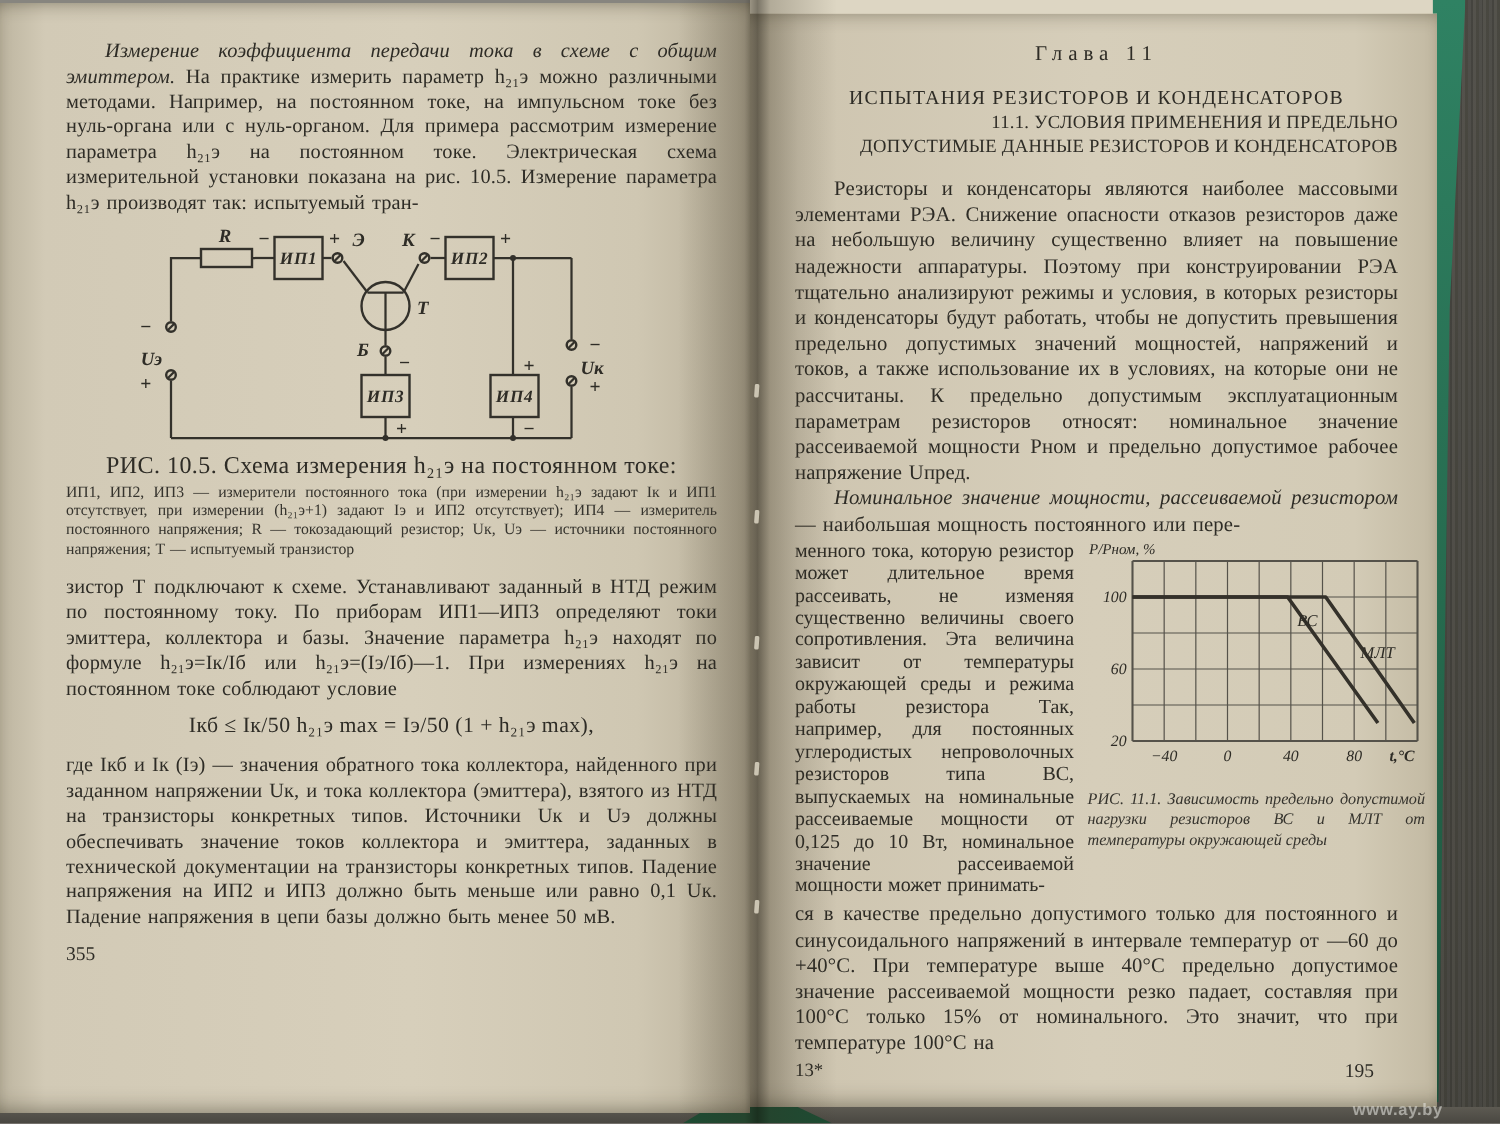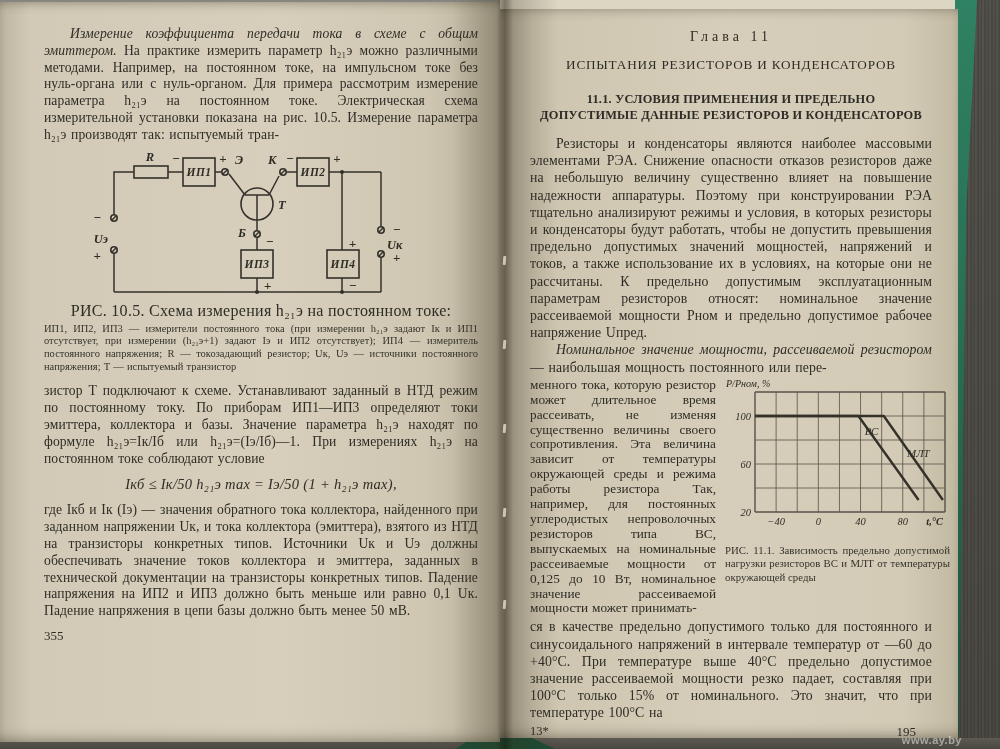--- a/index.html
+++ b/index.html
@@ -41,31 +41,31 @@
   .circuit .wire{stroke:#33312b;stroke-width:1.5;fill:none;}
   .circuit .boxr{stroke:#33312b;stroke-width:1.6;fill:none;}
   .circuit text{font-family:"Liberation Serif",serif;font-style:italic;fill:#2e2c26;font-size:11.5px;}
   .circuit .blabel{font-weight:bold;font-size:11.5px;letter-spacing:.4px;text-anchor:middle;}
   .circuit .nlabel{font-weight:bold;font-size:12.5px;}
   .circuit .sign{font-style:normal;font-size:13px;font-weight:bold;}
   .circuit .dot{fill:#33312b;}
 
   .cap-title{font-size:16px;text-align:center;margin-top:4px;letter-spacing:.3px;}
   .cap-body{font-size:10.5px;line-height:12.7px;text-align:justify;margin-top:3px;color:#35332d;word-spacing:.5px;}
-  .formula{font-size:14.5px;font-style:italic;text-align:center;margin:9px 0 9px 0;letter-spacing:.3px;}
+  .formula{font-size:14.5px;text-align:center;margin:9px 0 9px 0;letter-spacing:.3px;}
   .pagenum-left{font-size:13px;margin-top:8px;}
 
   .chapter{text-align:center;font-size:14px;letter-spacing:4px;margin-top:6px;}
   .rtitle{text-align:center;font-weight:normal;font-size:13.2px;letter-spacing:.8px;margin-top:12px;}
-  .rsection{text-align:center;font-weight:bold;font-size:12.4px;line-height:16px;margin-top:18px;letter-spacing:.2px;}
+  .rsection{text-align:right;font-weight:normal;font-size:12.4px;line-height:16px;letter-spacing:.2px;}
   .page-right .body-text{font-size:13.8px;line-height:17.2px;margin-top:12px;}
   .fig-row{display:flex;gap:9px;margin-right:-22px;}
   .narrow-col{width:186px;font-size:13.3px;line-height:14.9px;text-align:justify;word-spacing:.5px;}
   .figwrap{width:225px;}
-  .chart-caption{font-size:10.8px;line-height:13.4px;text-align:justify;margin-top:4px;color:#35332d;}
+  .chart-caption{font-size:10.8px;line-height:13.4px;text-align:justify;margin-top:4px;color:#35332d;font-style:italic;}
   .rfooter{display:flex;justify-content:space-between;align-items:flex-start;margin-top:2px;}
   .sig{font-size:12.5px;}
   .pagenum-right{font-size:13px;margin-right:16px;}
 
   .watermark{position:absolute;right:38px;bottom:3px;font-family:"Liberation Sans",sans-serif;
     font-size:11px;color:rgba(235,235,230,.55);letter-spacing:.5px;font-weight:bold;}
 </style>
 </head>
 <body>
 

